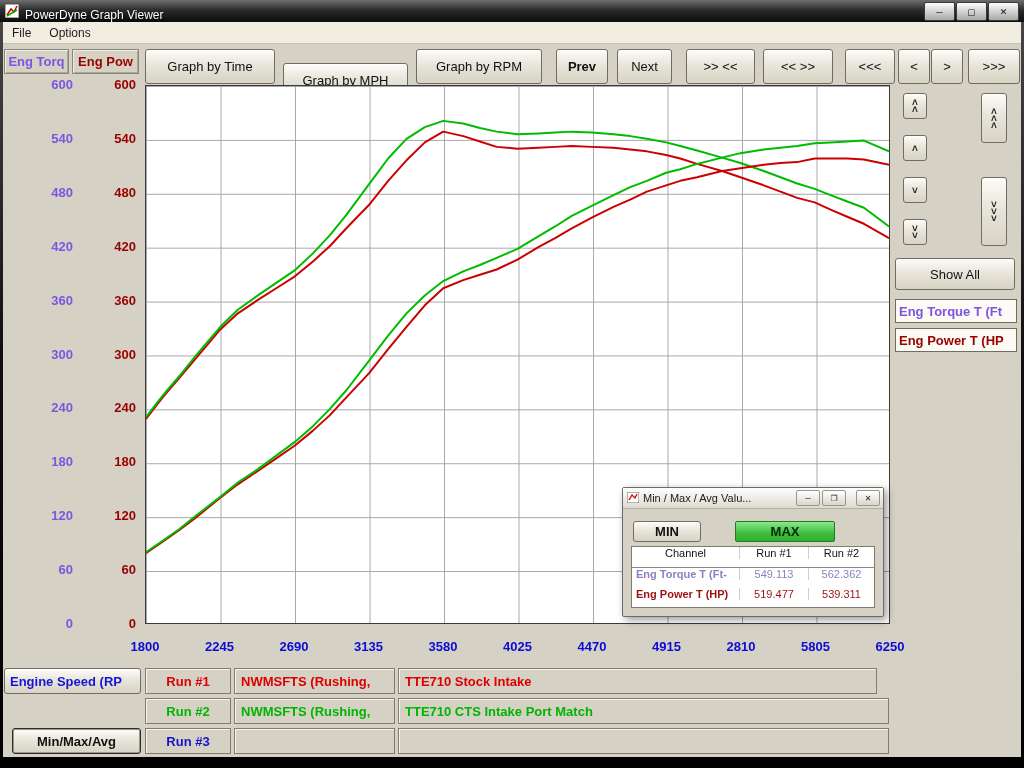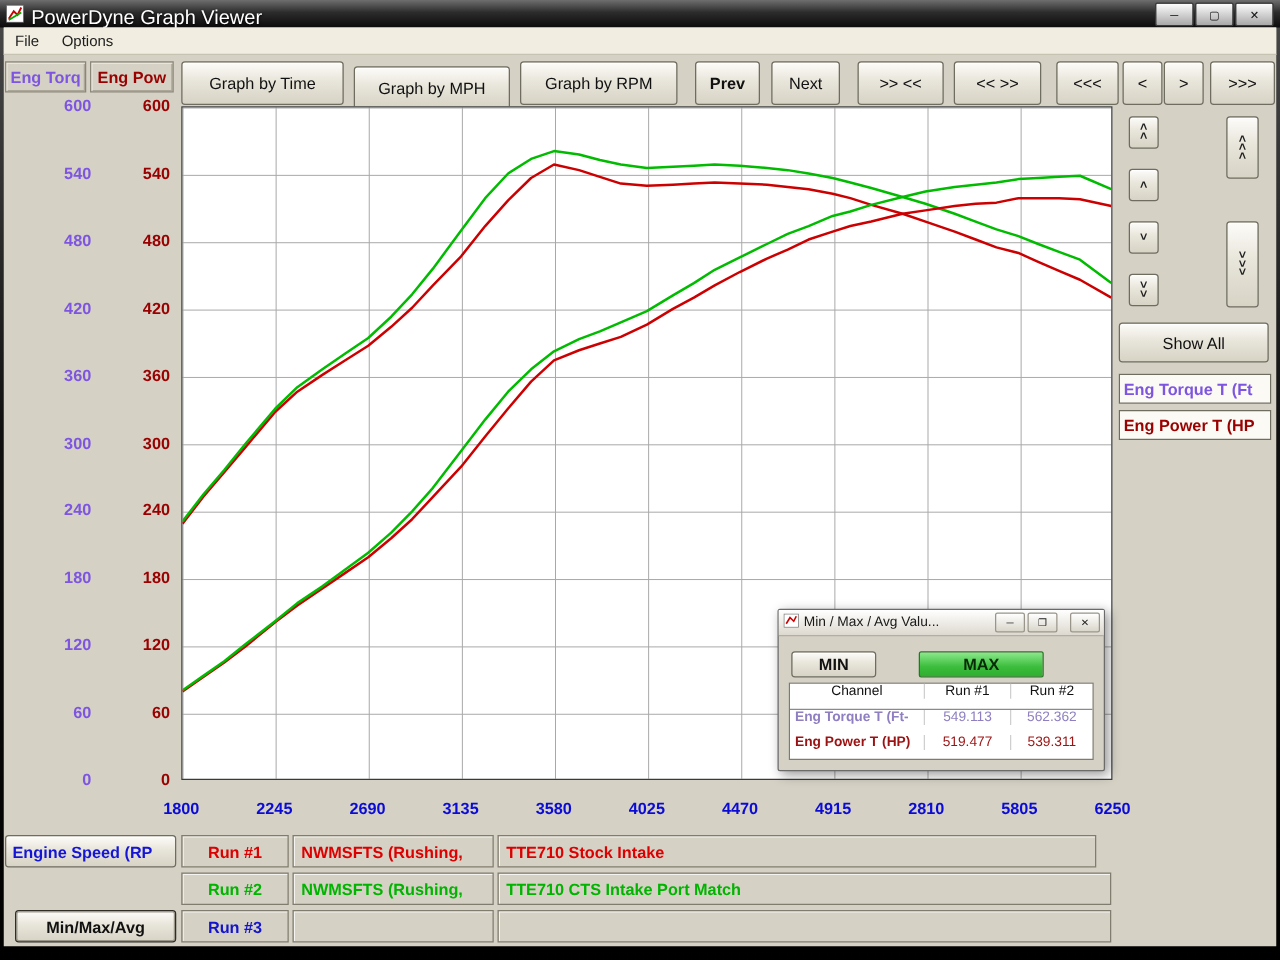--- a/index.html
+++ b/index.html
@@ -4,21 +4,21 @@
 <style>
   html,body{margin:0;padding:0;background:#333;}
   #app{position:relative;width:1024px;height:768px;overflow:hidden;
        background:linear-gradient(#4a4a4a,#101010 45%,#000);
        font-family:"Liberation Sans",sans-serif;-webkit-font-smoothing:antialiased;}
 
   
   .titlebar{position:absolute;left:0;top:0;width:1024px;height:22px;display:flex;align-items:center;
             background:linear-gradient(#6e6e6e,#2c2c2c 45%,#0b0b0b);color:#fff;}
   .app-icon{margin-left:5px;display:flex;}
-  .title-text{font-size:16px;margin-left:6px;text-shadow:0 1px 2px #000;margin-top:8px;}
+  .title-text{font-size:12px;margin-left:6px;text-shadow:0 1px 2px #000;margin-top:8px;}
   .win-controls{position:absolute;right:5px;top:2px;display:flex;gap:1px;}
   .win-btn{width:29px;height:17px;display:flex;align-items:center;justify-content:center;
            font-size:9px;color:#111;border:1px solid #3a3a3a;border-radius:2px;
            background:linear-gradient(#fdfdfd,#d2d2d2 50%,#a9a9a9);}
 
   
   .window-body{position:absolute;left:3px;top:22px;width:1018px;height:735px;background:#d5d1c5;}
   .menubar{position:absolute;left:3px;top:22px;width:1018px;height:21px;background:#f1eee1;
            border-bottom:1px solid #c7c3b3;display:flex;align-items:center;font-size:12px;color:#1c1c1c;}
   .menu-item{padding:3px 9px;}
@@ -120,21 +120,21 @@
 
   <div class="menubar">
     <span class="menu-item">File</span>
     <span class="menu-item">Options</span>
   </div>
 
   <div class="tab-box" style="left:4px;top:49px;width:65px;height:25px;color:#7d55e0;">Eng Torq</div>
   <div class="tab-box" style="left:72px;top:49px;width:67px;height:25px;color:#990000;">Eng Pow</div>
 
   <div class="btn" style="left:145px;top:49px;width:130px;height:35px;">Graph by Time</div>
-  <div class="btn" style="left:283px;top:53px;width:125px;height:35px;">Graph by MPH</div>
+  <div class="btn" style="left:283px;top:63px;width:125px;height:35px;">Graph by MPH</div>
   <div class="btn" style="left:416px;top:49px;width:126px;height:35px;">Graph by RPM</div>
   <div class="btn" style="left:556px;top:49px;width:52px;height:35px;font-weight:bold;">Prev</div>
   <div class="btn" style="left:617px;top:49px;width:55px;height:35px;">Next</div>
   <div class="btn" style="left:686px;top:49px;width:69px;height:35px;">&gt;&gt; &lt;&lt;</div>
   <div class="btn" style="left:763px;top:49px;width:70px;height:35px;">&lt;&lt; &gt;&gt;</div>
   <div class="btn" style="left:845px;top:49px;width:50px;height:35px;">&lt;&lt;&lt;</div>
   <div class="btn" style="left:898px;top:49px;width:32px;height:35px;">&lt;</div>
   <div class="btn" style="left:931px;top:49px;width:32px;height:35px;">&gt;</div>
   <div class="btn" style="left:968px;top:49px;width:52px;height:35px;">&gt;&gt;&gt;</div>
 

